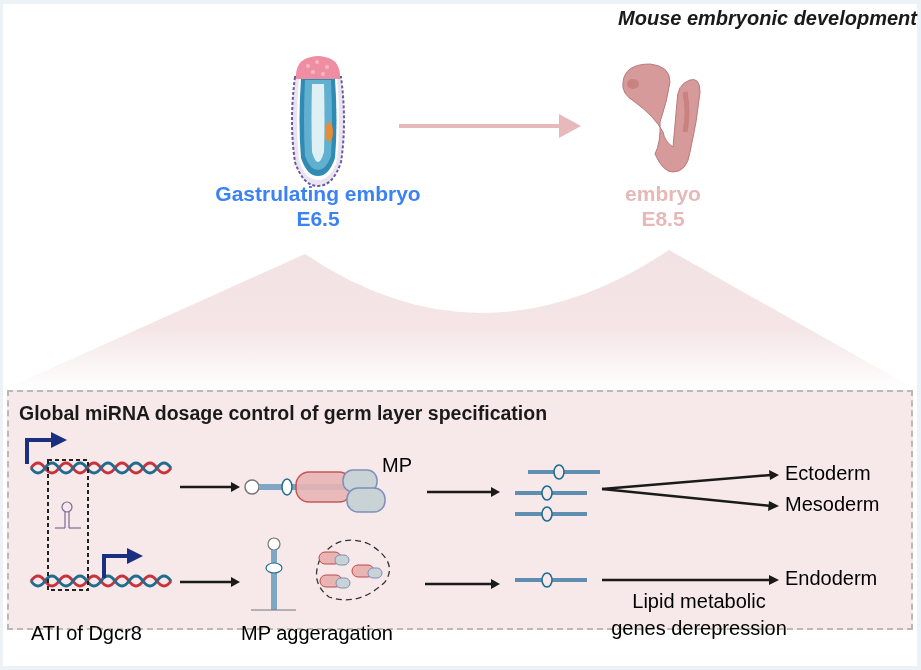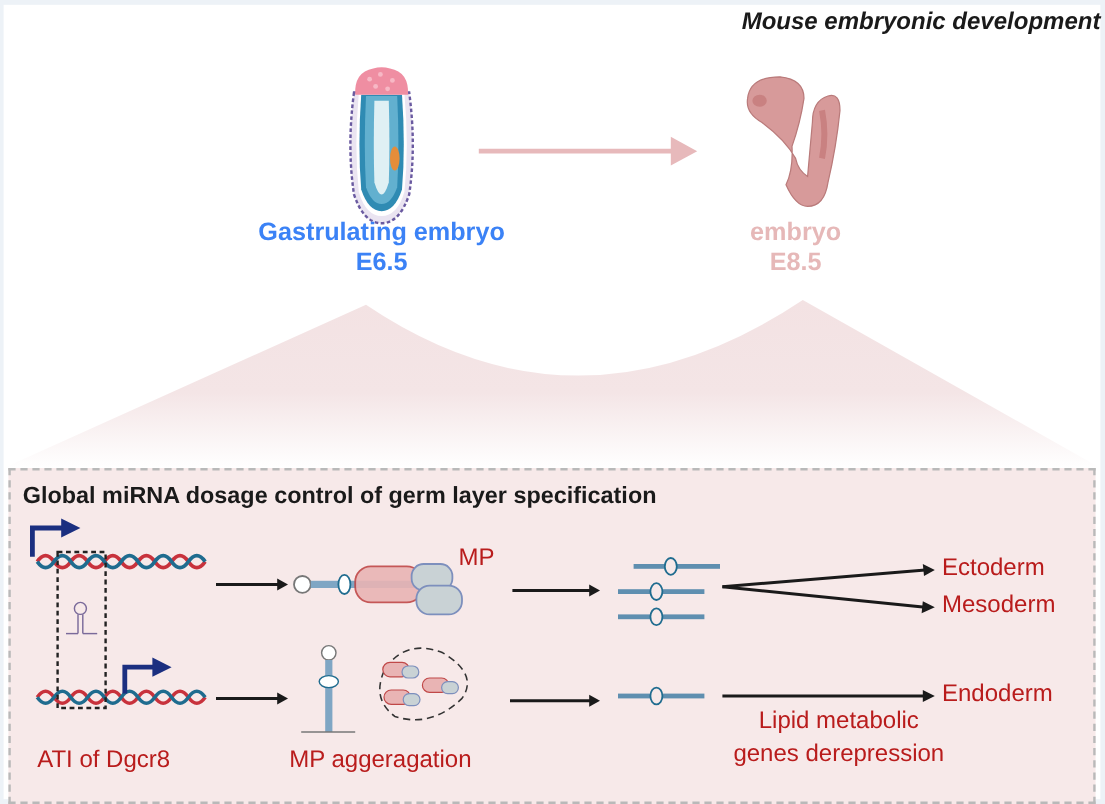--- a/index.html
+++ b/index.html
@@ -1,23 +1,23 @@
 <!DOCTYPE html>
 <html><head>
 <meta charset="utf-8">
 <style>
   html, body { margin:0; padding:0; }
   body { width:921px; height:670px; background:#edf2f7; font-family:"Liberation Sans", sans-serif; position:relative; overflow:hidden; }
   .canvas { position:absolute; left:3px; top:4px; width:914px; height:662px; background:#ffffff; }
   .abs { position:absolute; }
   .title { left:0; width:914px; top:3px; text-align:right; font-size:20px; font-weight:bold; font-style:italic; color:#1a1a1a; }
   .stage-label { font-weight:bold; font-size:21px; text-align:center; line-height:25px; }
-  .panel { left:4px; top:386px; width:906px; height:280px; background:#f7e9e9; border:2px dashed #b9b9b9; box-sizing:border-box;padding-left:24px; }
+  .panel { left:4px; top:386px; width:906px; height:240px; background:#f7e9e9; border:2px dashed #b9b9b9; box-sizing:border-box;padding-left:24px; }
   .panel-title { left:10px; top:10px; font-weight:bold; font-size:19.5px; color:#1a1a1a; white-space:nowrap; }
-  .lbl { font-size:20px; color:#b91c1c; white-space:nowrap; }
+  .lbl { font-size:20px; color:#000000; white-space:nowrap; }
   svg { position:absolute; overflow:visible; }
 </style>
 </head>
 <body>
 
 <div class="canvas">
 
   <div class="abs title">Mouse embryonic development</div>
 
   <svg style="left:280px;top:48px;width:70px;height:135px" viewBox="0 0 70 135">

